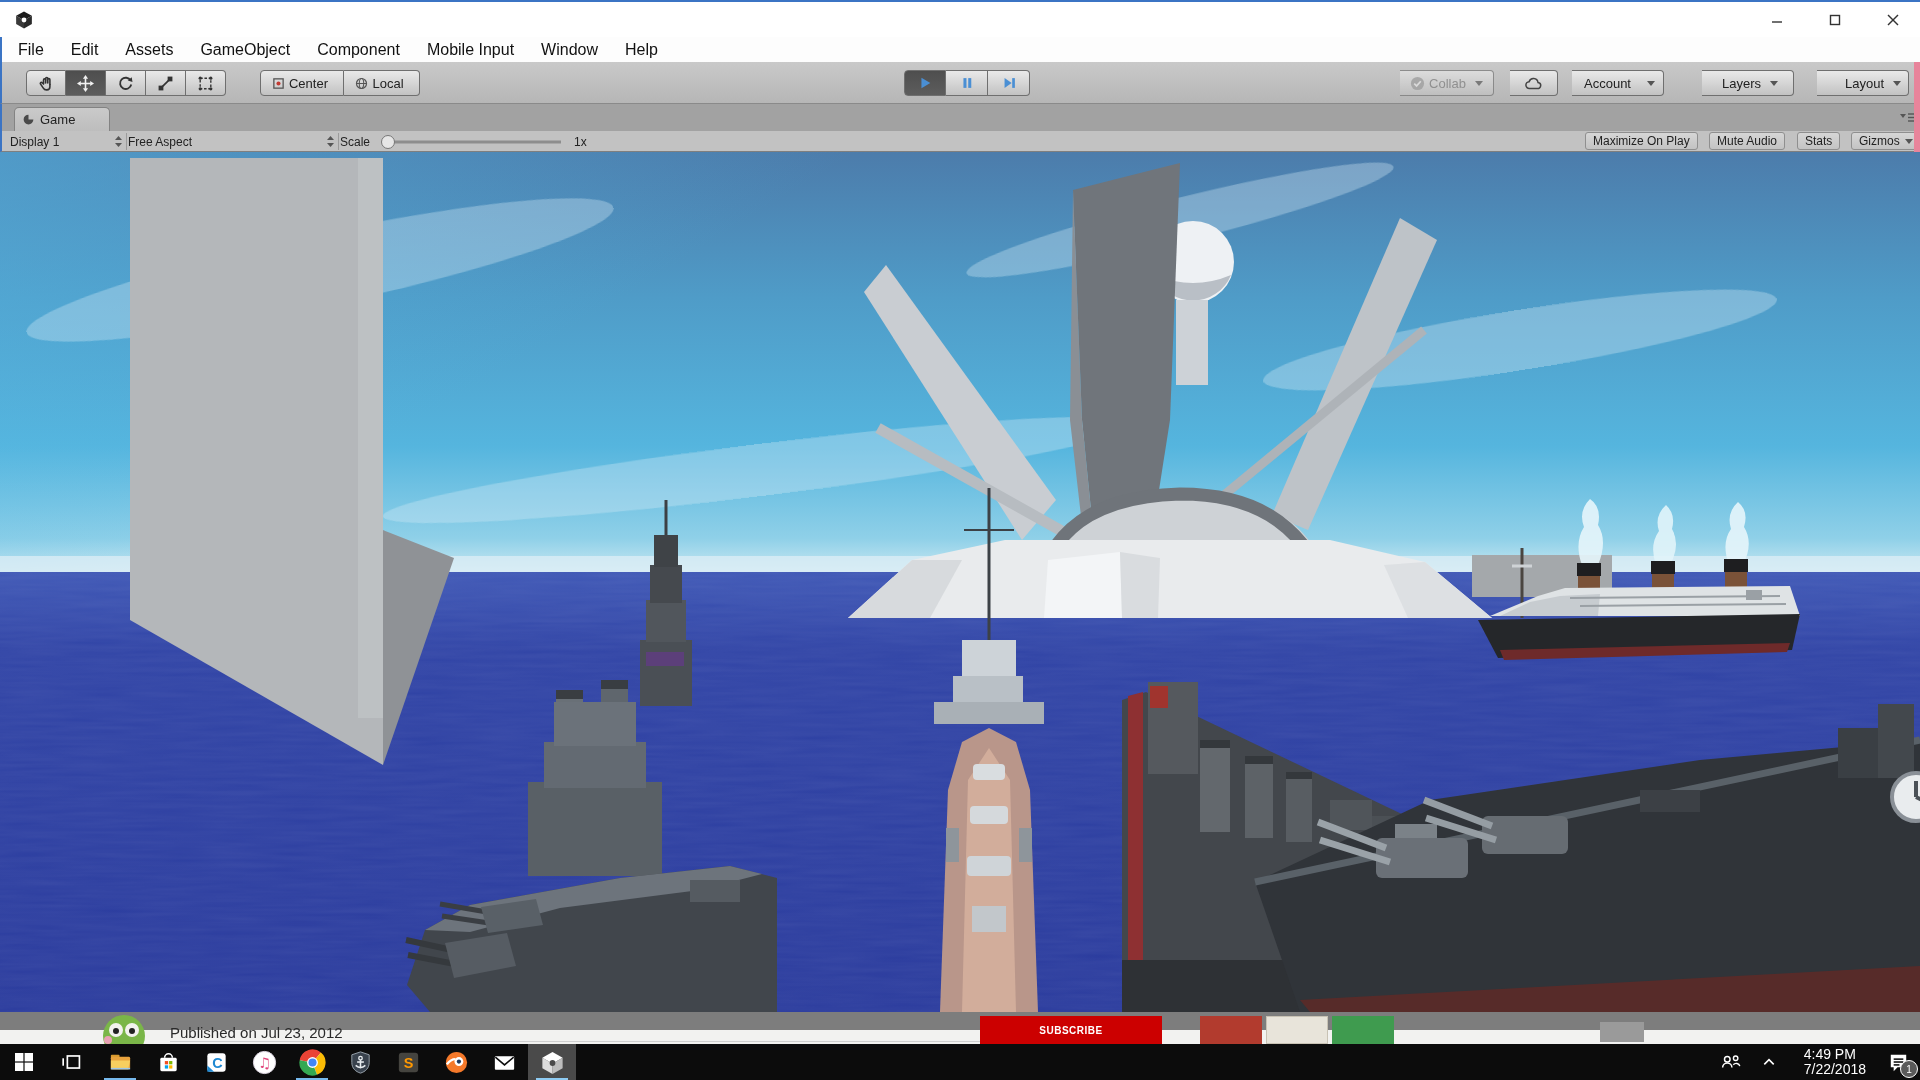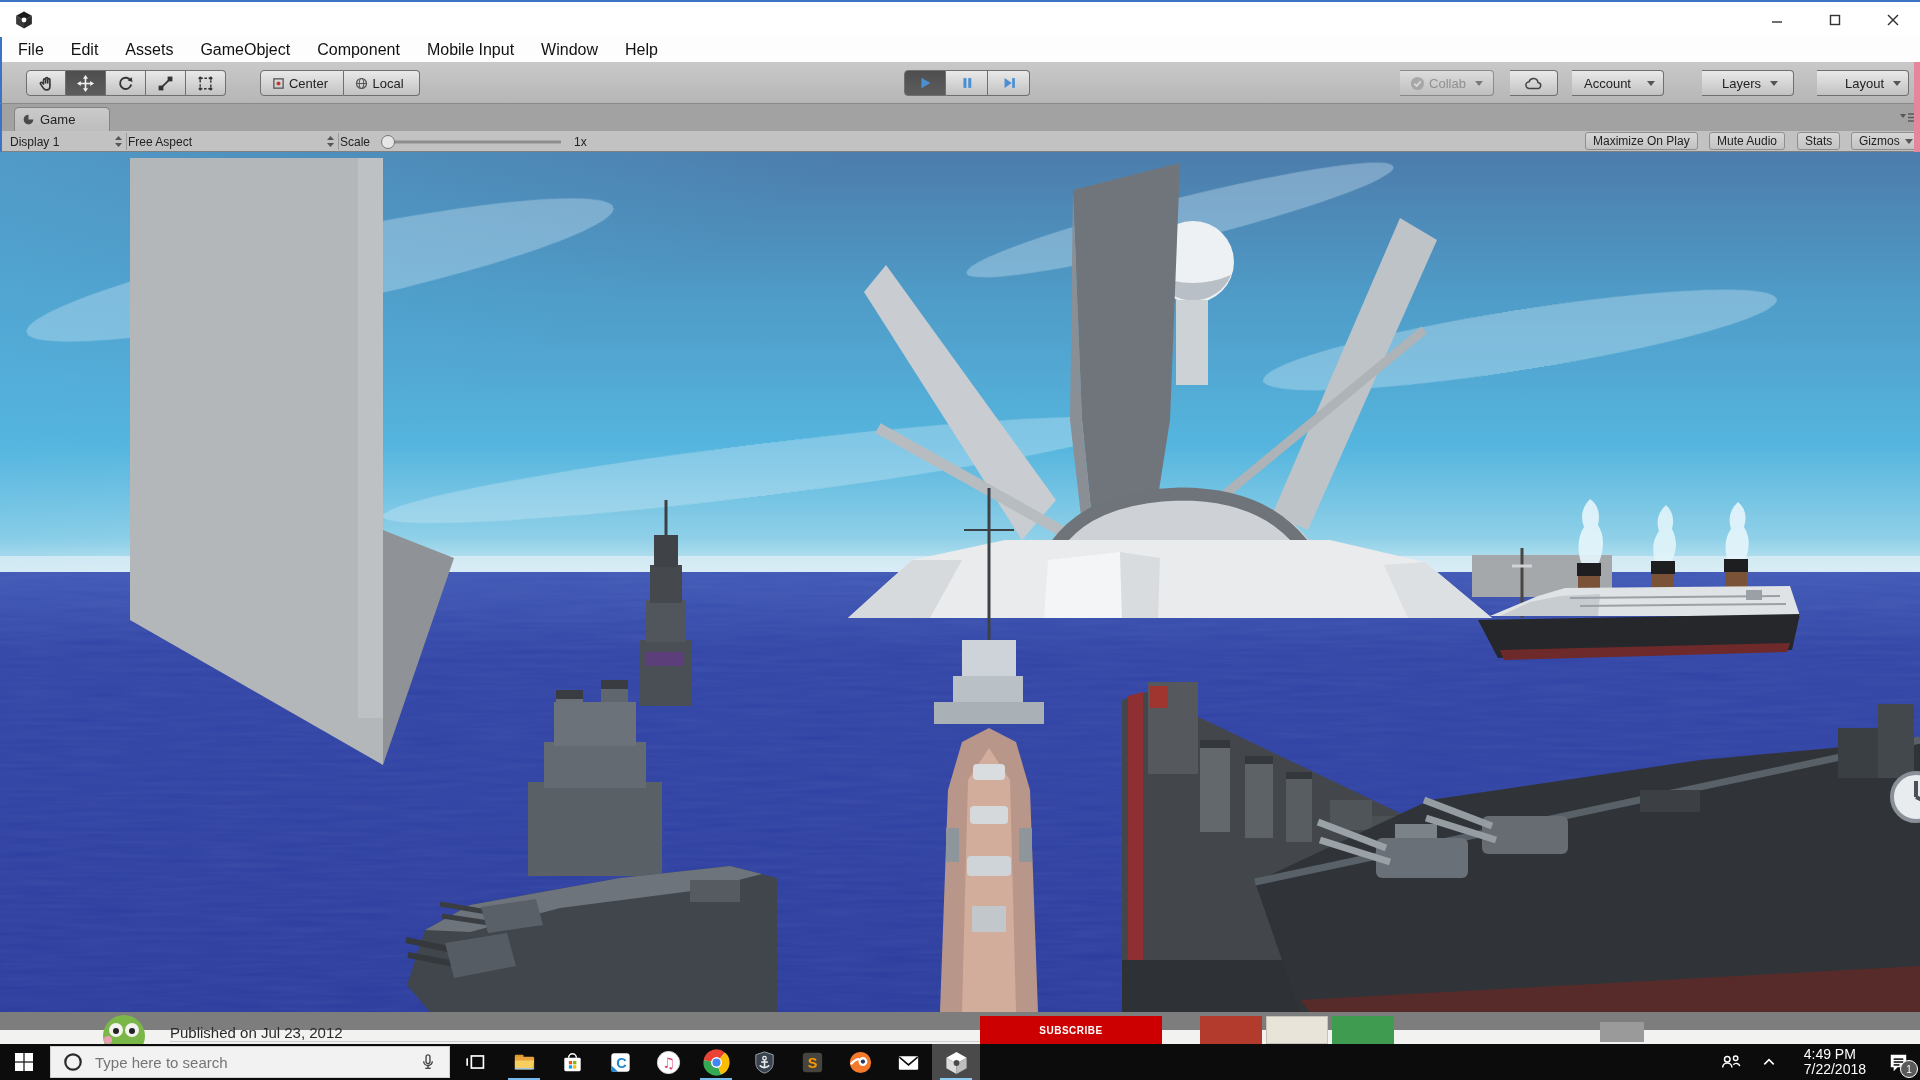--- a/index.html
+++ b/index.html
@@ -444,32 +444,20 @@
 
   <div class="abs" id="taskbar">
     <div class="tb-ico">
       <svg width="20" height="20" viewBox="0 0 20 20">
           <rect x="1" y="1" width="8.4" height="8.4" fill="#fff"></rect>
           <rect x="10.6" y="1" width="8.4" height="8.4" fill="#fff"></rect>
           <rect x="1" y="10.6" width="8.4" height="8.4" fill="#fff"></rect>
           <rect x="10.6" y="10.6" width="8.4" height="8.4" fill="#fff"></rect>
         </svg>
     </div>
-    <div id="searchbox">
-      <svg style="margin:0 8px 0 10px" width="24" height="24" viewBox="0 0 28 28">
-          <circle cx="14" cy="14" r="9" fill="none" stroke="#2b2b2b" stroke-width="2.6"></circle>
-        </svg>
-      <input type="text" placeholder="Type here to search" style="">
-      <svg style="margin-right:10px" width="22" height="24" viewBox="0 0 28 28">
-          <rect x="11.5" y="5" width="5" height="11" rx="2.5" fill="none" stroke="#444" stroke-width="1.7"></rect>
-          <path d="M8.5 13a5.5 5.5 0 0 0 11 0" fill="none" stroke="#444" stroke-width="1.7"></path>
-          <line x1="14" y1="18.5" x2="14" y2="22" stroke="#444" stroke-width="1.7"></line>
-          <line x1="10.5" y1="22" x2="17.5" y2="22" stroke="#444" stroke-width="1.7"></line>
-        </svg>
-    </div>
     <div class="tb-ico">
       <svg width="26" height="26" viewBox="0 0 28 28">
           <rect x="9" y="7.5" width="13" height="13" fill="none" stroke="#fff" stroke-width="1.8"></rect>
           <line x1="4.5" y1="10" x2="4.5" y2="18" stroke="#fff" stroke-width="1.8"></line>
           <line x1="25.5" y1="10" x2="25.5" y2="18" stroke="#fff" stroke-width="0"></line>
         </svg>
     </div>
     <div class="tb-ico">
       <svg width="27" height="27" viewBox="0 0 28 28">
           <rect x="4" y="6" width="9" height="5" rx="1" fill="#d99b2e"></rect>

